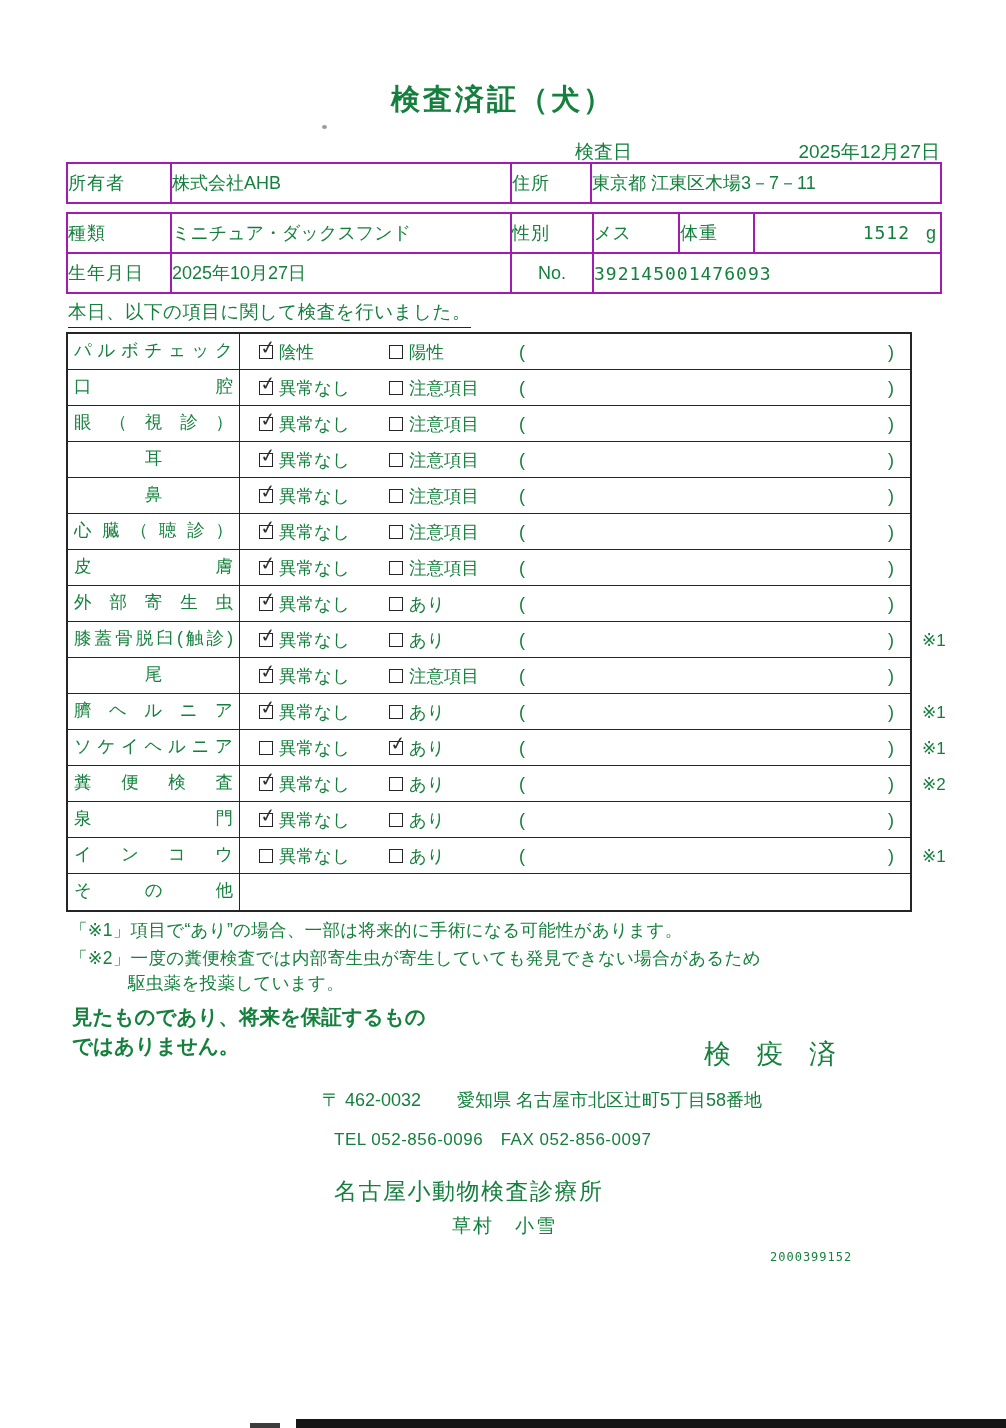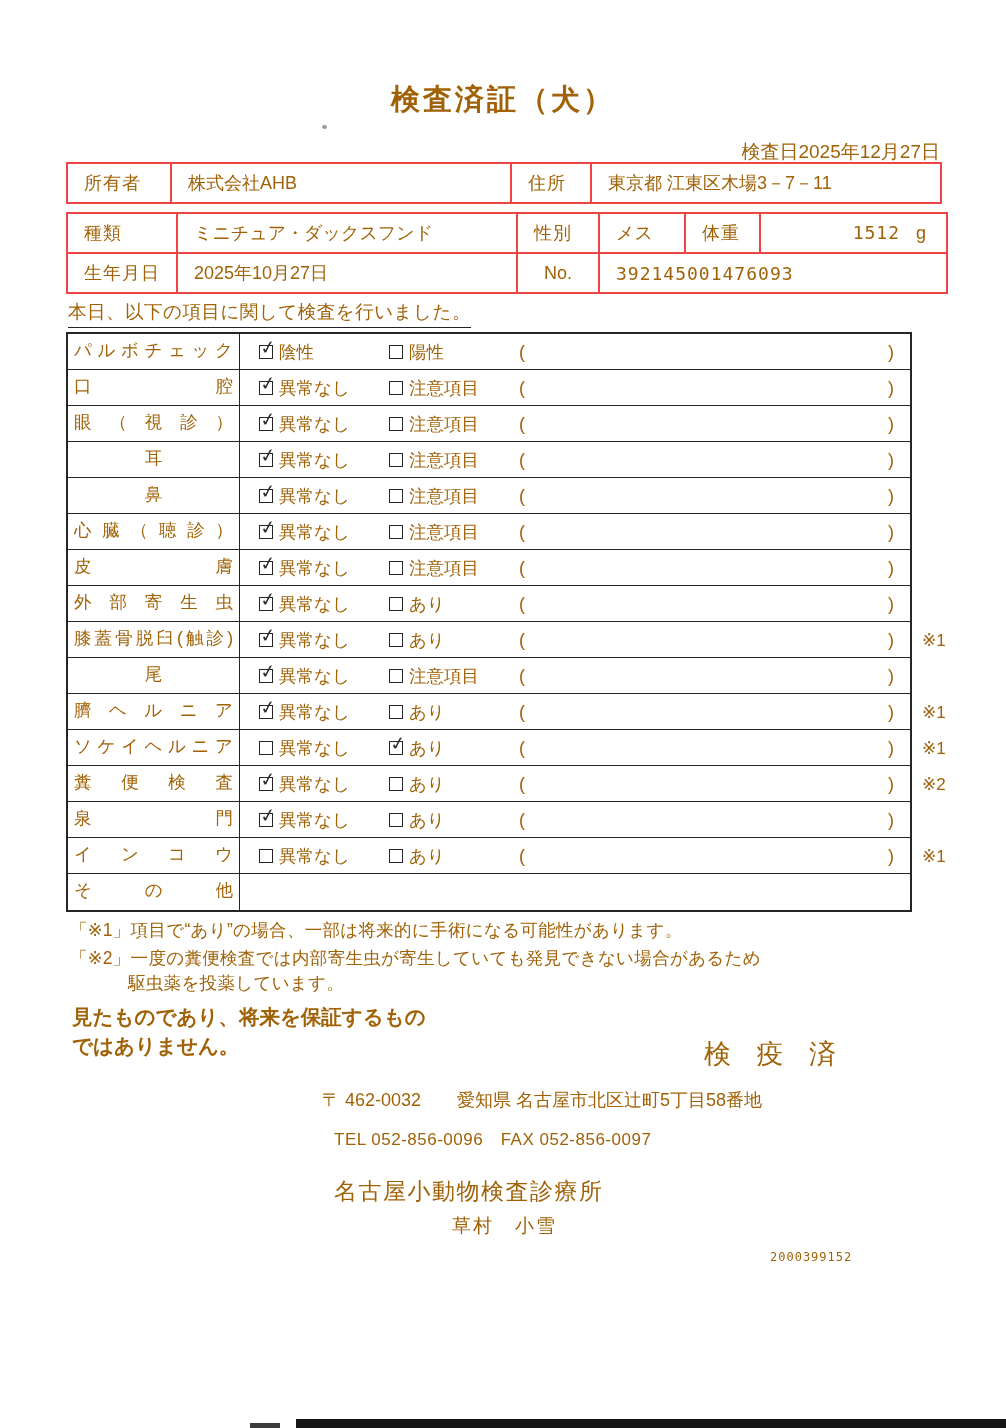--- a/index.html
+++ b/index.html
@@ -1,33 +1,33 @@
 <!DOCTYPE html>
 <html><head>
 <meta charset="utf-8">
 <style>
   * { margin:0; padding:0; box-sizing:border-box; }
   html,body { background:#ffffff; }
   .page {
     position:relative; width:1006px; height:1428px; margin:0 auto;
-    background:#ffffff; color:#a16207; overflow:hidden;
+    background:#ffffff; color:#15803d; overflow:hidden;
     font-family:"Liberation Sans","DejaVu Sans",sans-serif;
   }
   .abs { position:absolute; }
 
   .title {
     top:80px; left:0; width:100%; text-align:center;
     font-size:29px; font-weight:600; letter-spacing:3px;
   }
 
-  .date-row { top:139px; left:575px; width:365px; display:flex; justify-content:flex-end; font-size:19px; }
+  .date-row { top:139px; left:575px; width:365px; display:flex; justify-content:space-between; font-size:19px; }
 
   table.info { position:absolute; border-collapse:collapse; table-layout:fixed; }
   table.info td {
-    border:2px solid #ef4444; font-size:18px; padding:4px 16px;
+    border:2px solid #a21caf; font-size:18px; padding:4px 0;
     height:40px; vertical-align:middle; overflow:hidden; white-space:nowrap;
   }
   td.lbl { letter-spacing:1px; }
   .mono { font-family:"DejaVu Sans Mono","Liberation Mono",monospace; letter-spacing:1px; }
   .weight-cell { display:flex; justify-content:flex-end; align-items:baseline; gap:16px; padding-right:4px; }
   td.center { text-align:center; }
 
   .intro { top:299px; left:68px; font-size:18.5px; border-bottom:1.6px solid #252525; padding-bottom:3px; letter-spacing:0.5px; }
 
   .exam { top:332px; left:66px; width:846px; border:2px solid #252525; background:#fff; }

